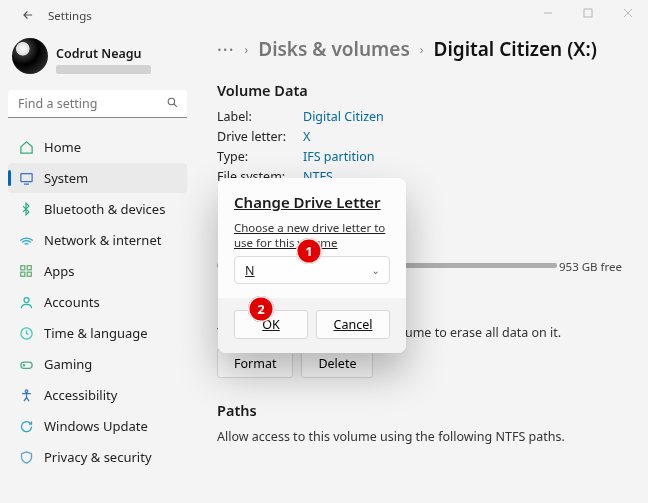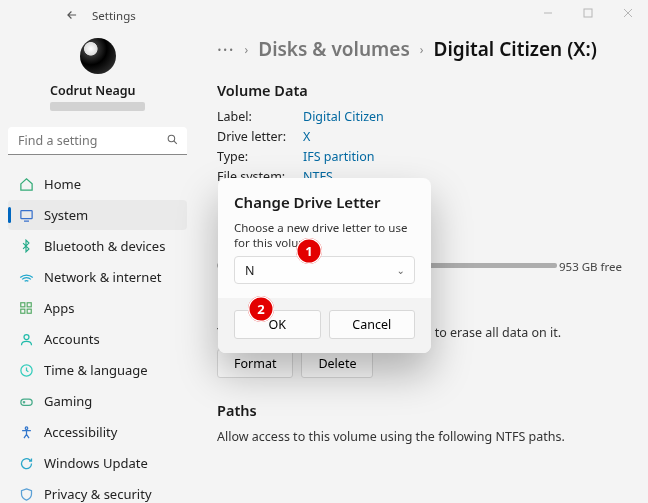--- a/index.html
+++ b/index.html
@@ -1,28 +1,28 @@
 <!DOCTYPE html>
 <html><head>
 <meta charset="utf-8">
 <style>
   * { box-sizing: border-box; margin: 0; padding: 0; font-family: "Segoe UI", system-ui, sans-serif; }
   html, body { width: 648px; height: 503px; overflow: hidden; }
   body { background: #f4f4f4; color: #1b1b1b; font-size: 13px; position: relative; }
 
-  .titlebar { height: 30px; display: flex; align-items: center; padding: 0 24px; margin-left: 36px; }
+  .titlebar { height: 30px; display: flex; align-items: center; padding: 0 16px; }
   .back-btn { width: 24px; height: 24px; display: flex; align-items: center; justify-content: center; color: #555; cursor: pointer; }
   .title { margin-left: 8px; font-size: 11.5px; color: #444; }
   .winctl { position: absolute; top: 0; right: 0; display: flex; }
   .winbtn { width: 40px; height: 26px; display: flex; align-items: center; justify-content: center; opacity: .25; }
 
   .app { display: flex; height: calc(100% - 30px); }
 
   .sidebar { width: 195px; padding: 4px 8px 8px 8px; display: flex; flex-direction: column; gap: 4px; }
-  .profile { display: flex; align-items: center; gap: 8px; padding: 4px 4px 10px 4px; flex-direction: column; }
+  .profile { display: flex; align-items: flex-end; gap: 8px; padding: 4px 4px 10px 4px; }
   .avatar { width: 36px; height: 36px; border-radius: 50%; background: radial-gradient(circle at 30% 30%, #fff 0%, #ddd 18%, #333 20%, #000 45%, #444 100%); flex: 0 0 36px; }
   .profile-name { font-size: 12.5px; font-weight: 600; }
   .profile-sub { width: 95px; height: 9px; background: #d2d2d2; border-radius: 2px; margin-top: 3px; }
 
   .search { position: relative; margin: 2px 0 10px; }
   .search input { width: 100%; height: 28px; border: none; border-bottom: 1.5px solid #888; background: #fff; border-radius: 4px 4px 0 0; padding: 0 28px 0 10px; font-size: 12.5px; color: #666; outline: none; }
   .search-icon { position: absolute; right: 8px; top: 50%; transform: translateY(-50%); color: #666; font-size: 13px; }
 
   .navlist { display: flex; flex-direction: column; gap: 1px; }
   .nav-item { display: flex; align-items: center; gap: 10px; height: 30px; padding: 0 10px; border-radius: 4px; cursor: pointer; font-size: 13px; color: #222; }
@@ -43,21 +43,21 @@
   .kv .v { color: #0369a1; }
 
   .bar { margin-top: 78px; height: 5px; width: 340px; background: #adadad; border-radius: 2px; position: relative; }
   .bar-txt { position: absolute; right: -65px; top: -4px; font-size: 11.5px; color: #444; }
 
   .desc { font-size: 12.5px; color: #333; margin-bottom: 8px; }
   .btnrow { display: flex; gap: 8px; }
   .btn { border: 1px solid #d8d8d8; background: #fcfcfc; border-radius: 3px; font-size: 12.5px; padding: 5px 16px; cursor: pointer; }
 
   
-  .modal { position: absolute; left: 218px; top: 178px; width: 213px; background: #fcfcfc; border-radius: 8px; box-shadow: 0 20px 40px rgba(0,0,0,.28); overflow: hidden; z-index: 10; }
+  .modal { position: absolute; left: 218px; top: 178px; width: 188px; background: #fcfcfc; border-radius: 8px; box-shadow: 0 20px 40px rgba(0,0,0,.28); overflow: hidden; z-index: 10; text-decoration: underline; }
   .modal-body { padding: 14px 16px 14px; }
   .modal h3 { font-size: 15px; font-weight: 600; margin-bottom: 8px; }
   .modal p { font-size: 11.5px; color: #333; margin-bottom: 6px; }
   .select { position: relative; }
   .select-box { border: 1px solid #dcdcdc; border-radius: 4px; height: 28px; display: flex; align-items: center; padding: 0 10px; font-size: 12.5px; background: #fefefe; cursor: pointer; }
   .select-chev { position: absolute; right: 10px; top: 50%; transform: translateY(-50%); color: #666; font-size: 10px; }
   .modal-foot { display: flex; gap: 8px; padding: 12px 16px 14px; background: #f3f3f3; }
   .modal-foot .btn { flex: 1; text-align: center; }
 
   .callout { position: absolute; width: 26px; height: 26px; border-radius: 50%; background: #e30000; color: #fff; display: flex; align-items: center; justify-content: center; font-weight: 700; font-size: 13px; z-index: 20; box-shadow: 0 0 0 1.5px #fff inset; }

